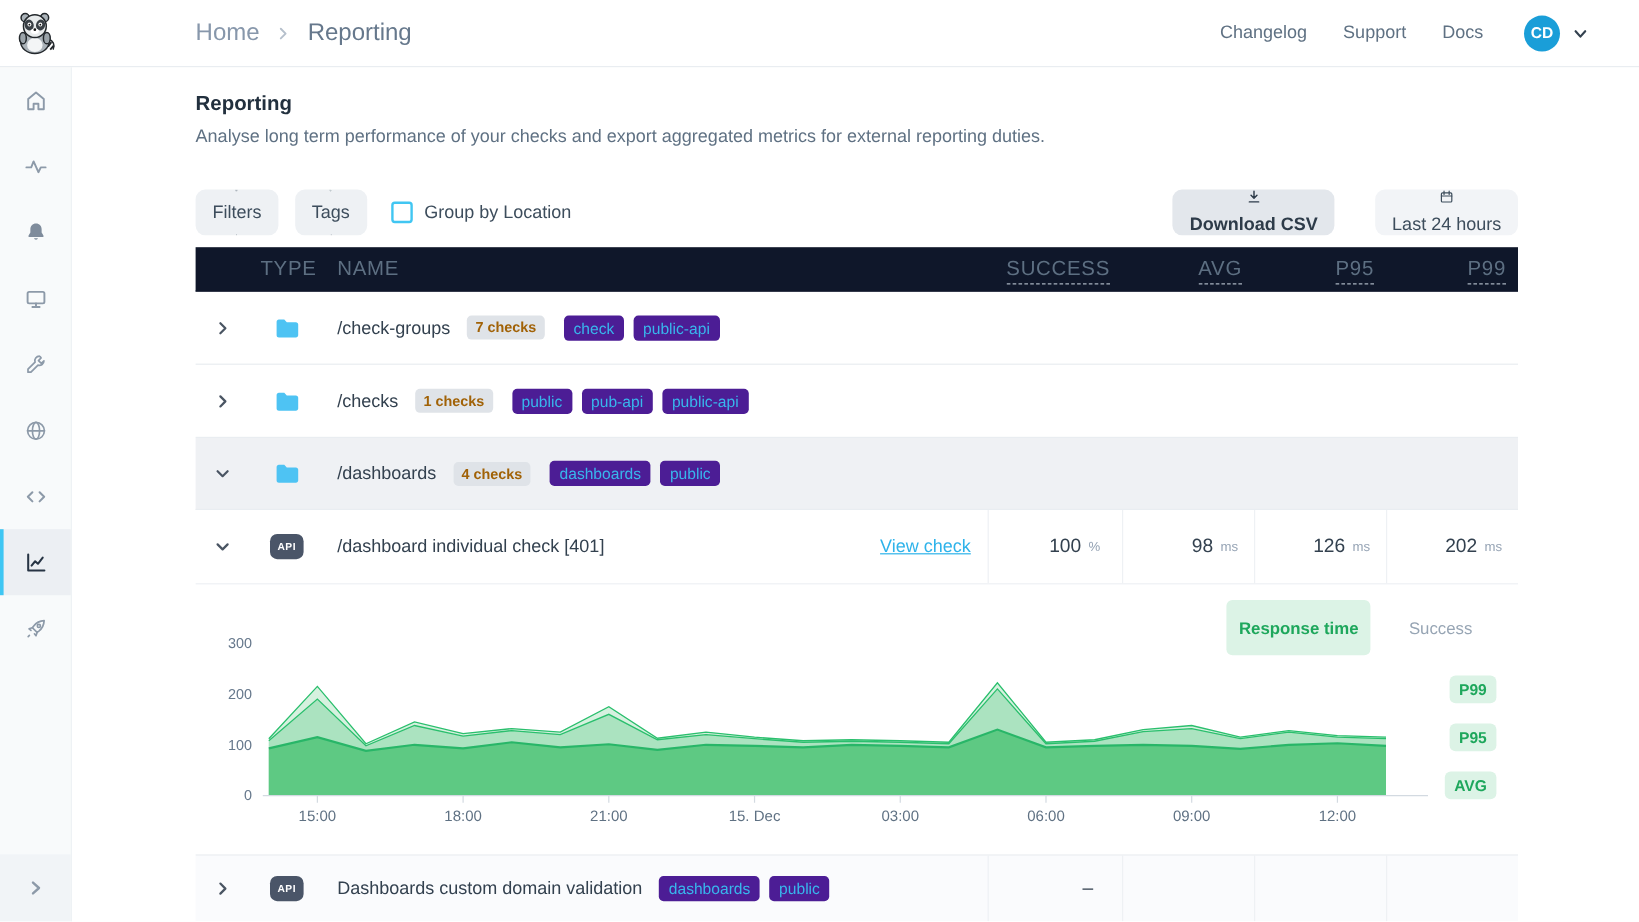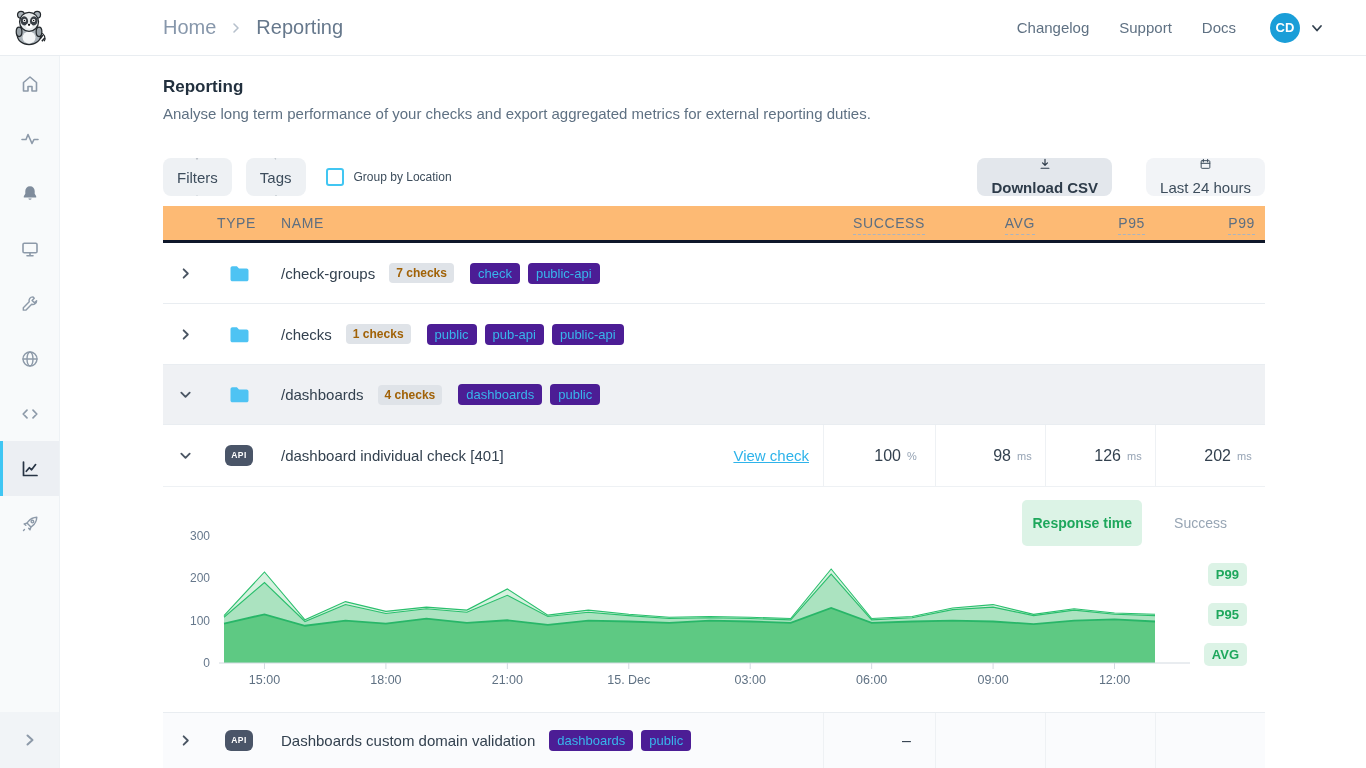--- a/index.html
+++ b/index.html
@@ -41,31 +41,31 @@
   .page-desc { margin-top:6px; font-size:15px; color:#5f7183; line-height:20px; }
 
   
   .toolbar { margin-top:34px; display:flex; align-items:center; height:38px; }
   .btn { height:38px; display:inline-flex; align-items:center; gap:9px; padding:0 14px;
     border-radius:8px; font-size:15px; color:#3d4d5c; cursor:pointer; border:none;
     background:#eef1f4; font-family:inherit;flex-direction:column; }
   .btn + .btn { margin-left:14px; }
   .checkbox-group { display:flex; align-items:center; gap:10px; margin-left:20px; cursor:pointer; }
   .checkbox { width:18px; height:18px; border:2px solid #41c6f2; border-radius:3px; background:#fff; }
-  .checkbox-label { font-size:12px; color:#3d4d5c; }
+  .checkbox-label { font-size:15px; color:#3d4d5c; }
   .toolbar-right { margin-left:auto; display:flex; align-items:center; gap:20px; }
   .btn-download { background:#e3e7ec; font-weight:bold; color:#2d3b49; }
   .btn-date { background:#f2f4f7; }
 
   
   .table { margin-top:10px; }
   .trow { display:grid; grid-template-columns:44px 64px 1fr 112px 110px 110px 110px;
     align-items:center; }
-  .thead { height:37px; background:#fdba74; border-bottom:3px solid #0f172a;
-    font-size:14px; letter-spacing:.6px; color:#5d6f82; text-transform:uppercase; }
+  .thead { height:37px; background:#0f172a; border-bottom:1px solid #0f172a;
+    font-size:17px; letter-spacing:.6px; color:#5d6f82; text-transform:uppercase; }
   .th { padding-left:10px; }
   .th.num { text-align:right; padding-right:10px; }
   .th.num span { border-bottom:1px dashed #a9b4c0; padding-bottom:3px; cursor:help; }
   .cell-center { display:flex; justify-content:center; align-items:center; }
 
   .group-row { height:61px; border-bottom:1px solid #e9edf1; cursor:pointer; }
   .group-row.open { background:#eff1f4; height:60px; }
   .name-cell { display:flex; align-items:center; padding-left:10px; min-width:0; }
   .gname { font-size:15px; color:#33414f; margin-right:14px; }
   .count-badge { background:#dfe3e8; color:#a16207; font-size:12px; font-weight:bold;

